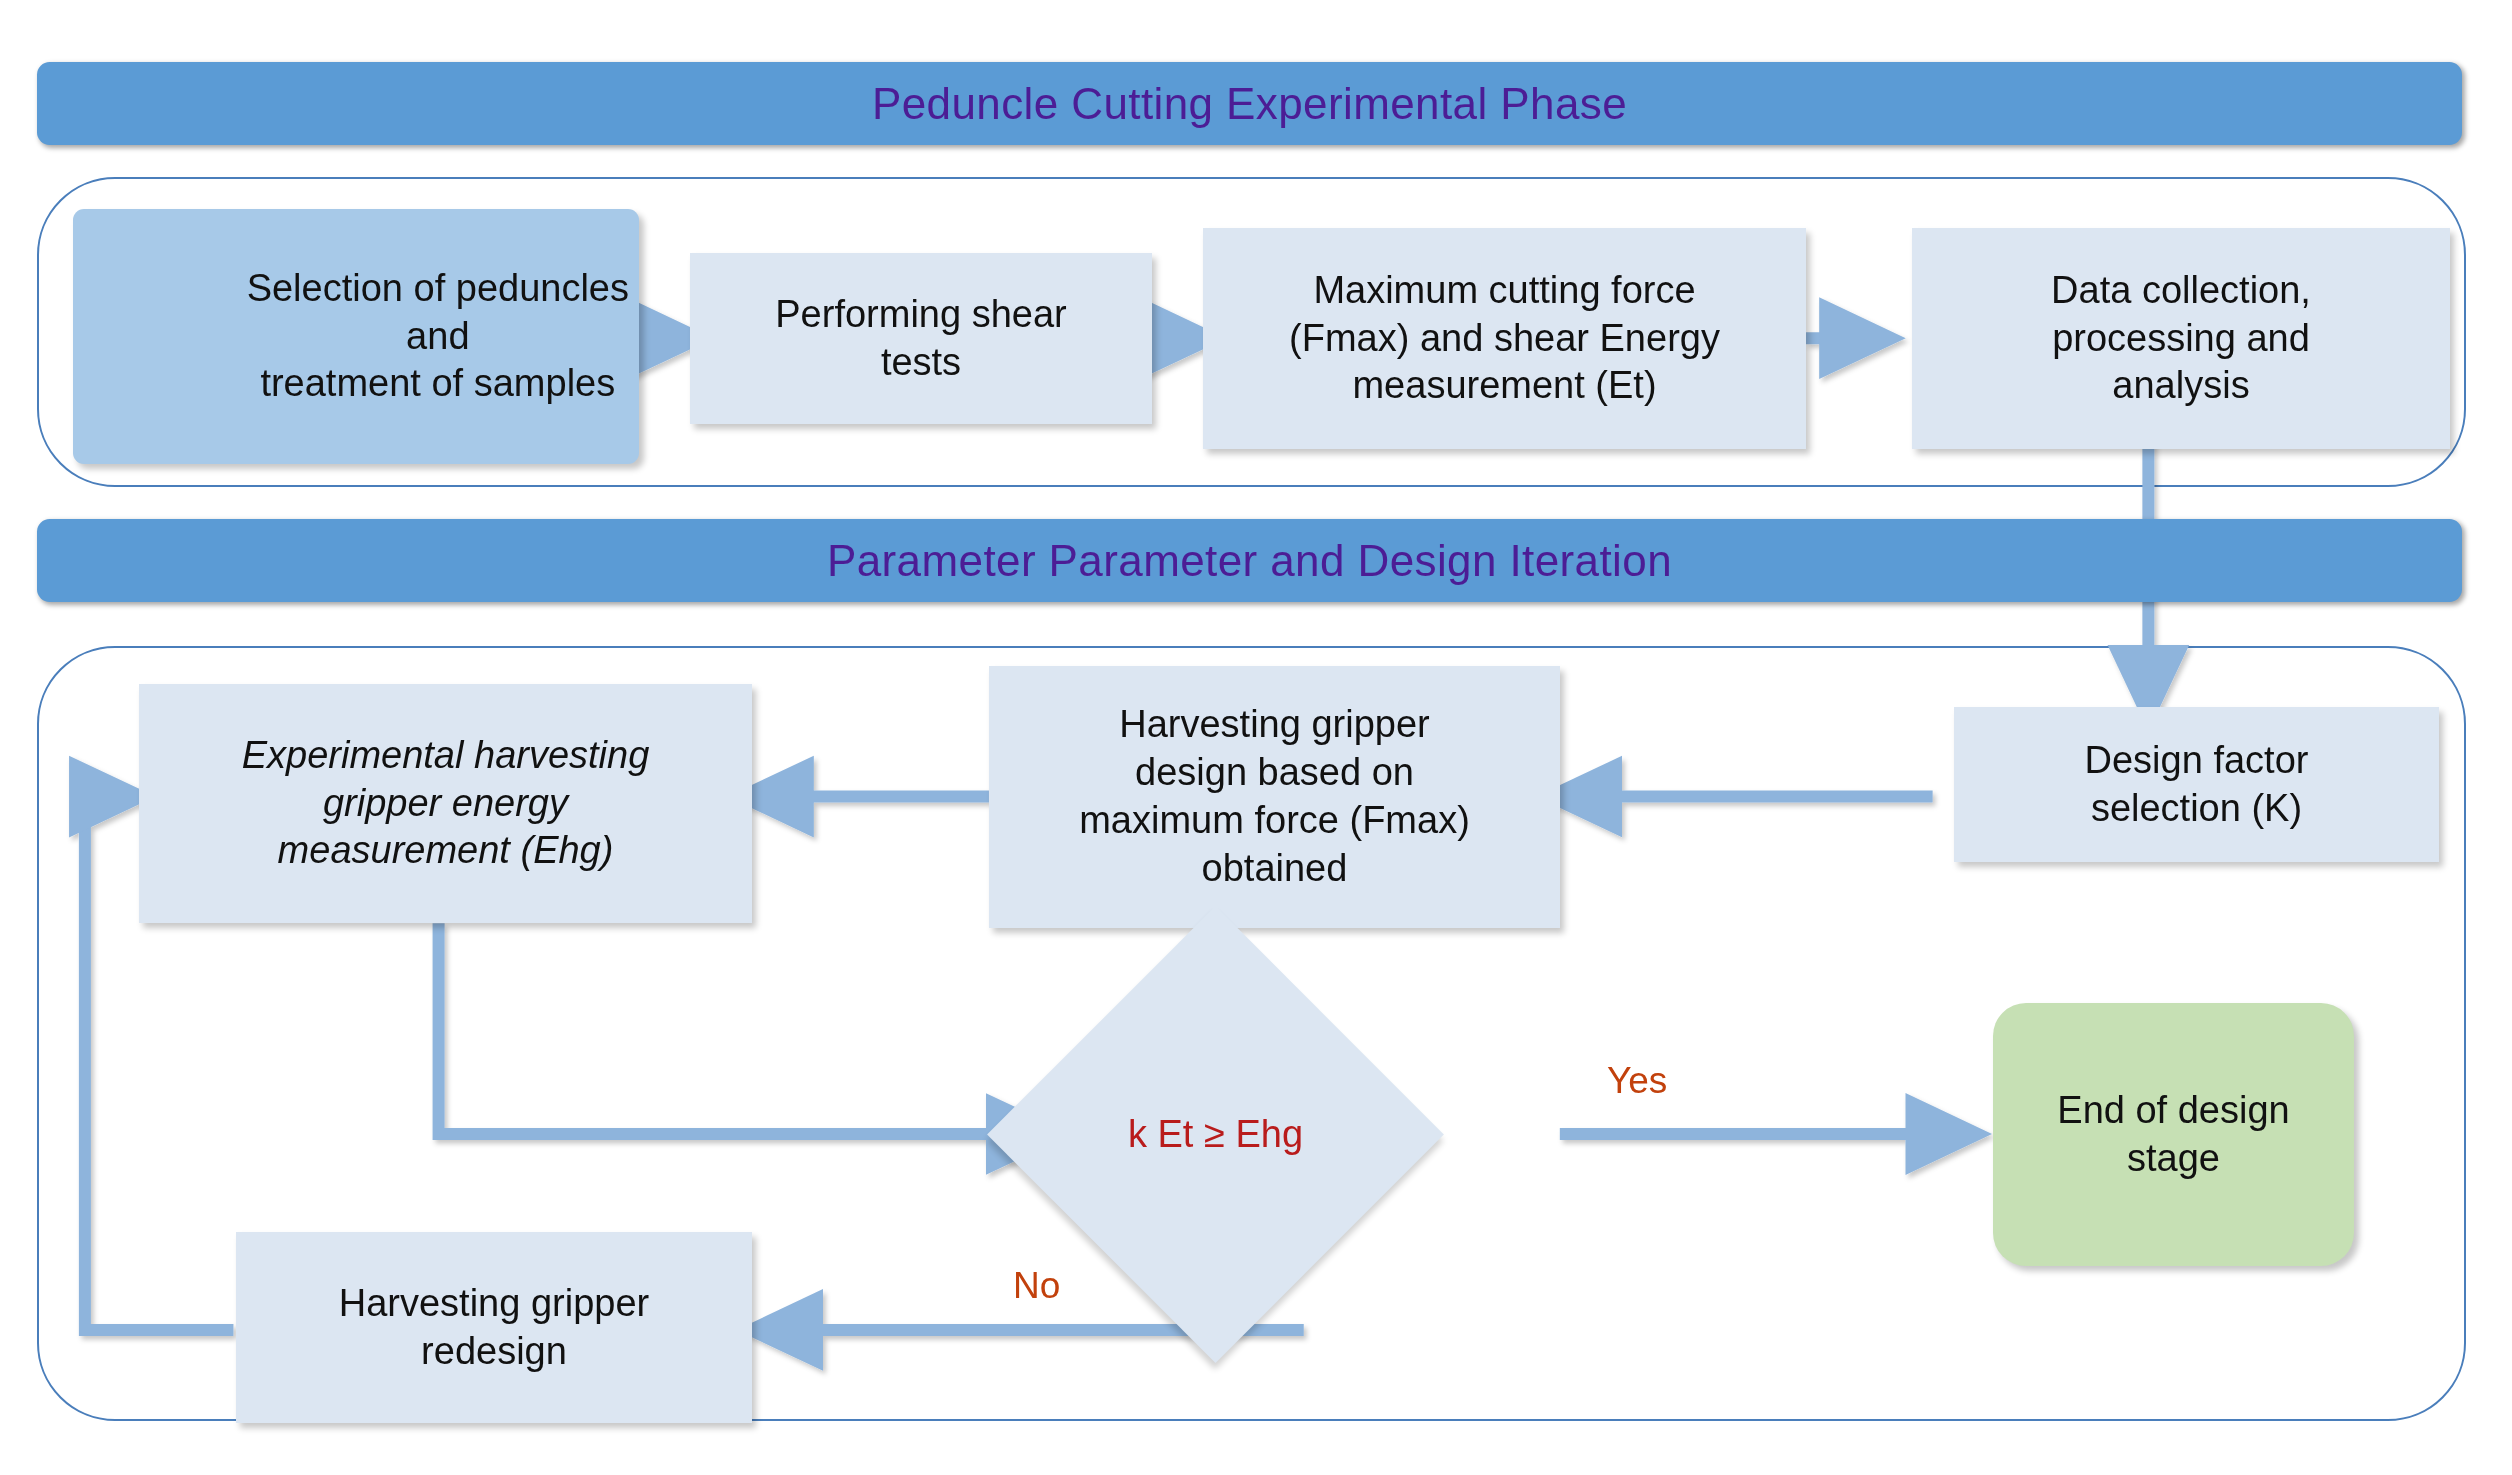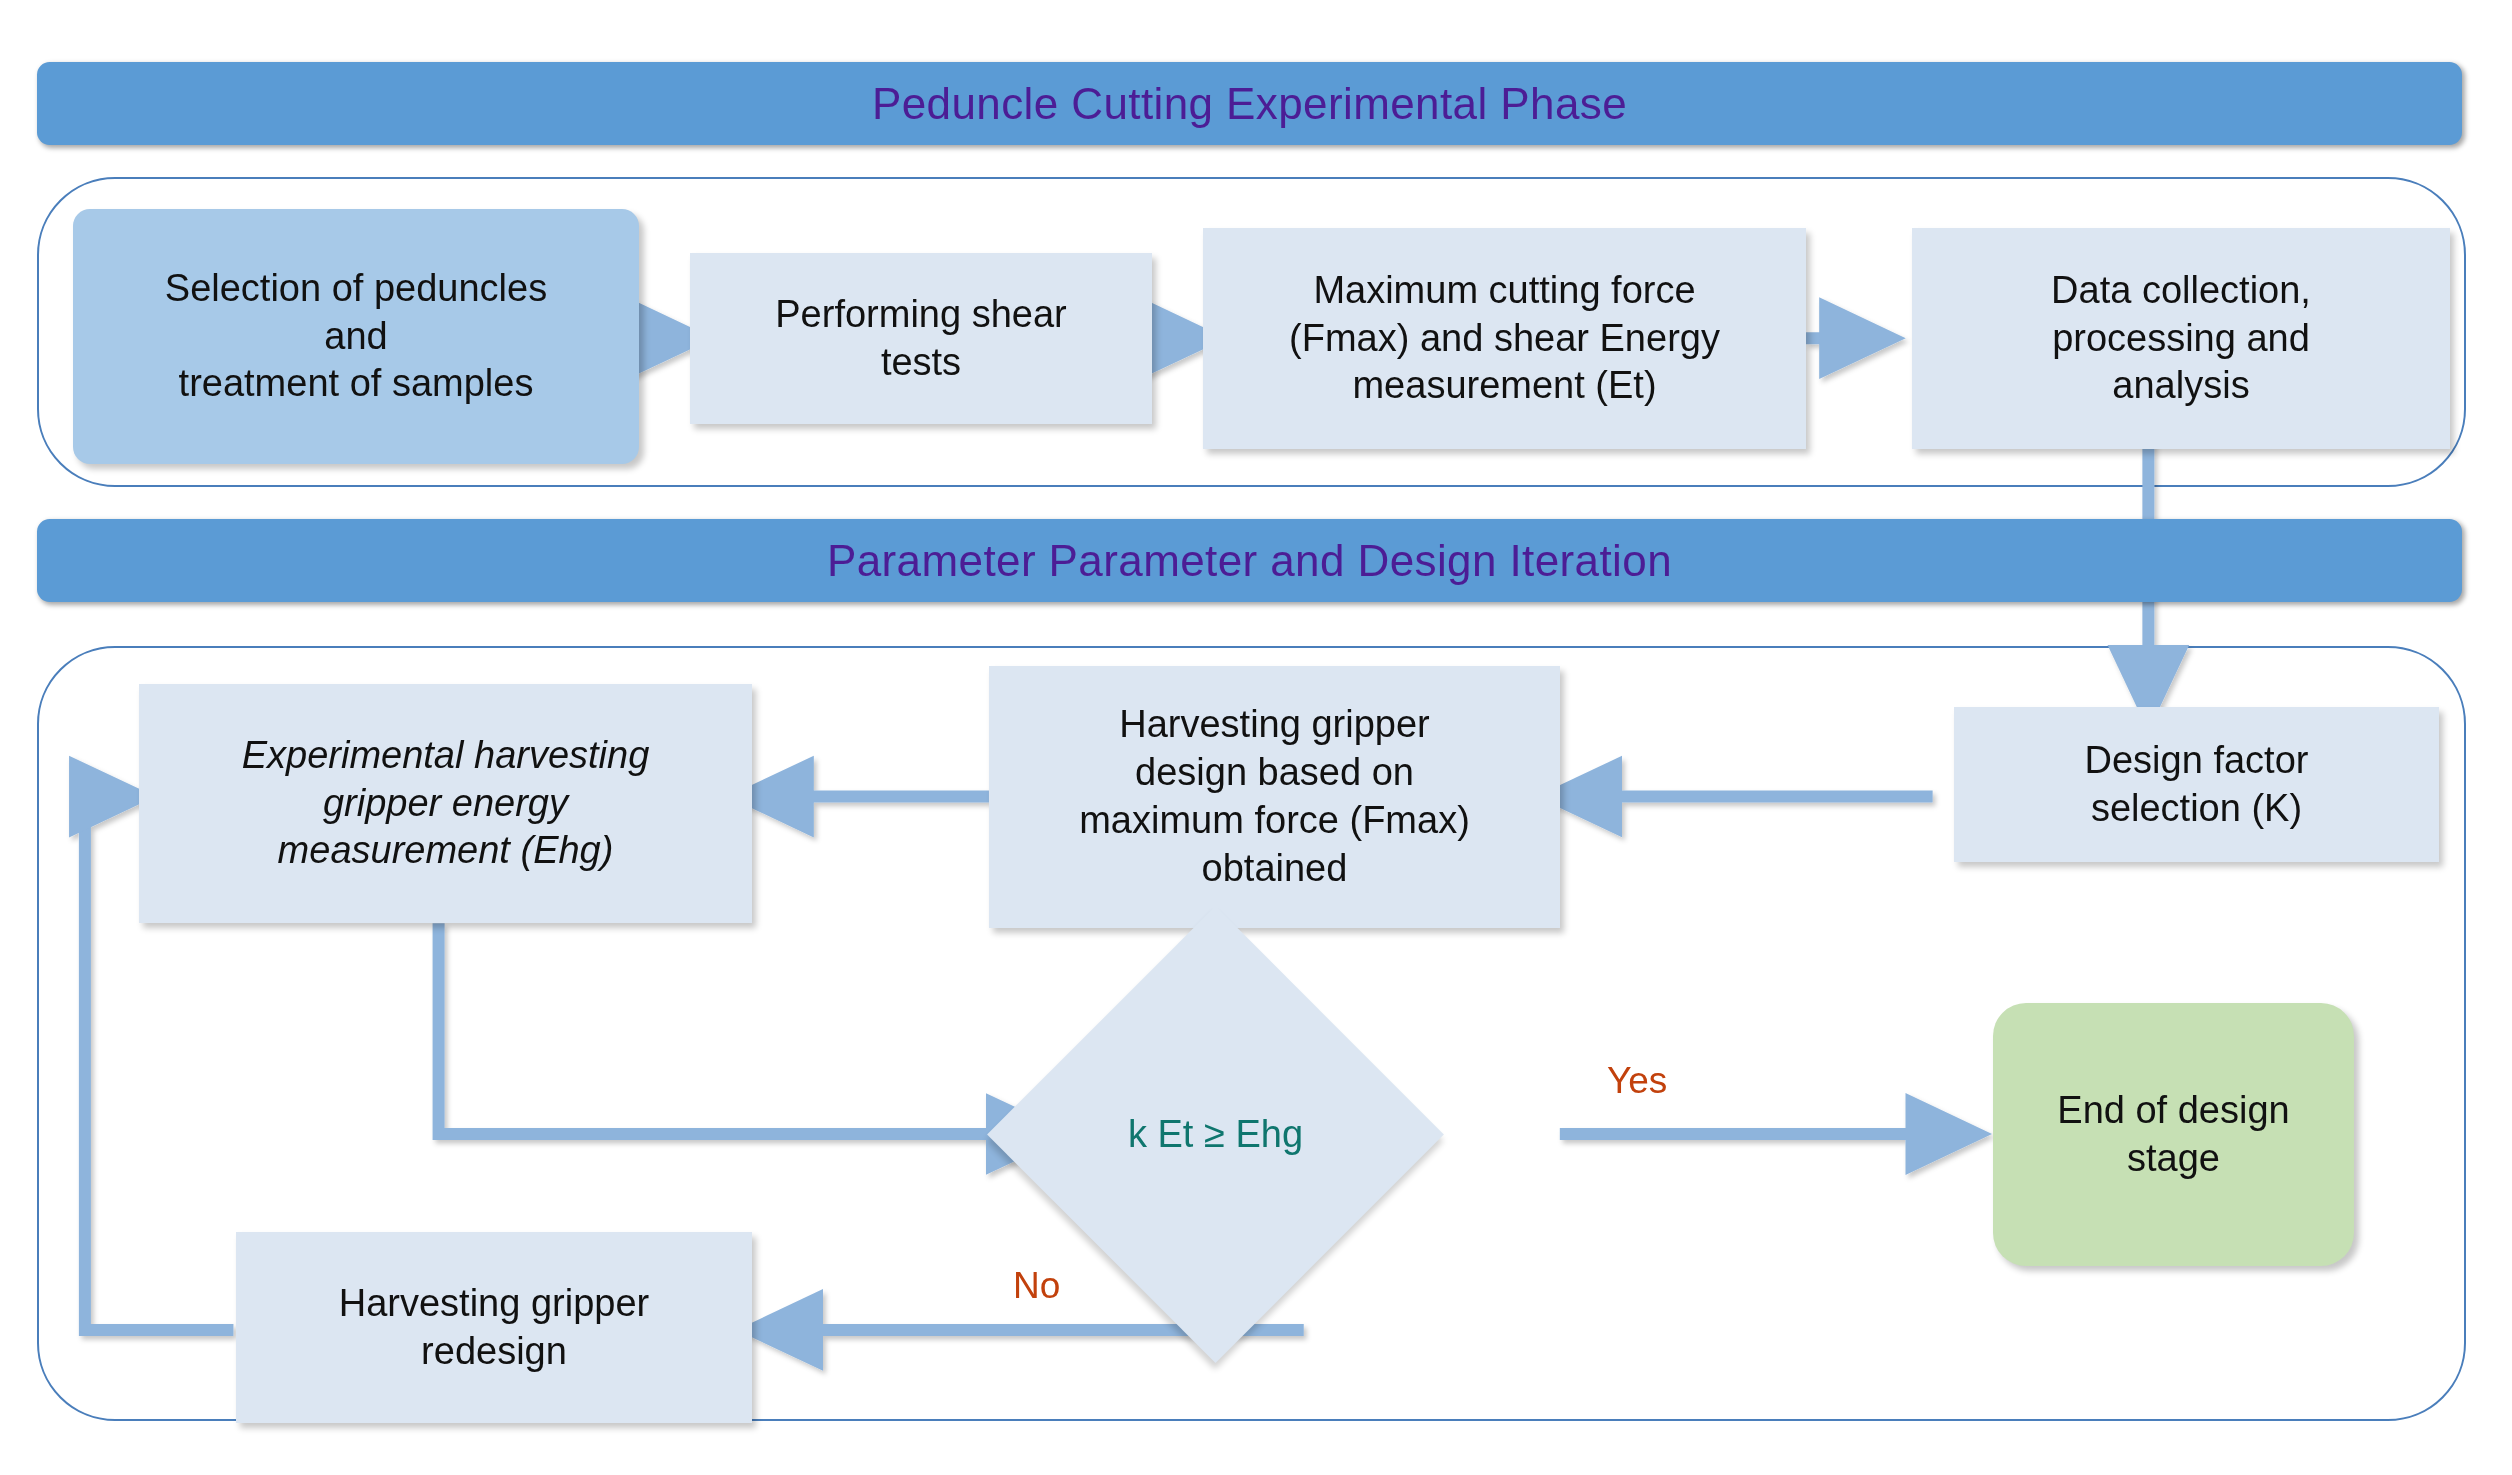--- a/index.html
+++ b/index.html
@@ -55,22 +55,23 @@
     padding: 4.2px 10px;
     box-sizing: border-box;
     z-index: 4;
   }
   .node-light {
     background: #DCE6F2;
     box-shadow: 4.2px 5px 6.4px rgba(0,0,0,0.22);
   }
   .node-blue {
     background: #A7C9E8;
-    border-radius: 17px;
+    border-radius: 11px;
     box-shadow: 4.2px 5px 6.4px rgba(0,0,0,0.22);
+    justify-content: flex-end;
   }
   .node-green {
     background: #C6E0B4;
     border-radius: 33px;
     box-shadow: 4.2px 5px 6.4px rgba(0,0,0,0.22);
     margin-left: 14px;
   }
 
   
   .diamond-wrap {
@@ -84,21 +85,21 @@
     transform: rotate(45deg);
     box-shadow: 4.2px 5px 6.4px rgba(0,0,0,0.18);
   }
   .diamond-label {
     position: absolute;
     inset: 0;
     display: flex;
     align-items: center;
     justify-content: center;
     font-size: 38px;
-    color: #0f766e;
+    color: #b91c1c;
     z-index: 2;
   }
 
   
   .edge-label {
     position: absolute;
     font-size: 37px;
     color: #c2410c;
     z-index: 5;
     white-space: nowrap;

